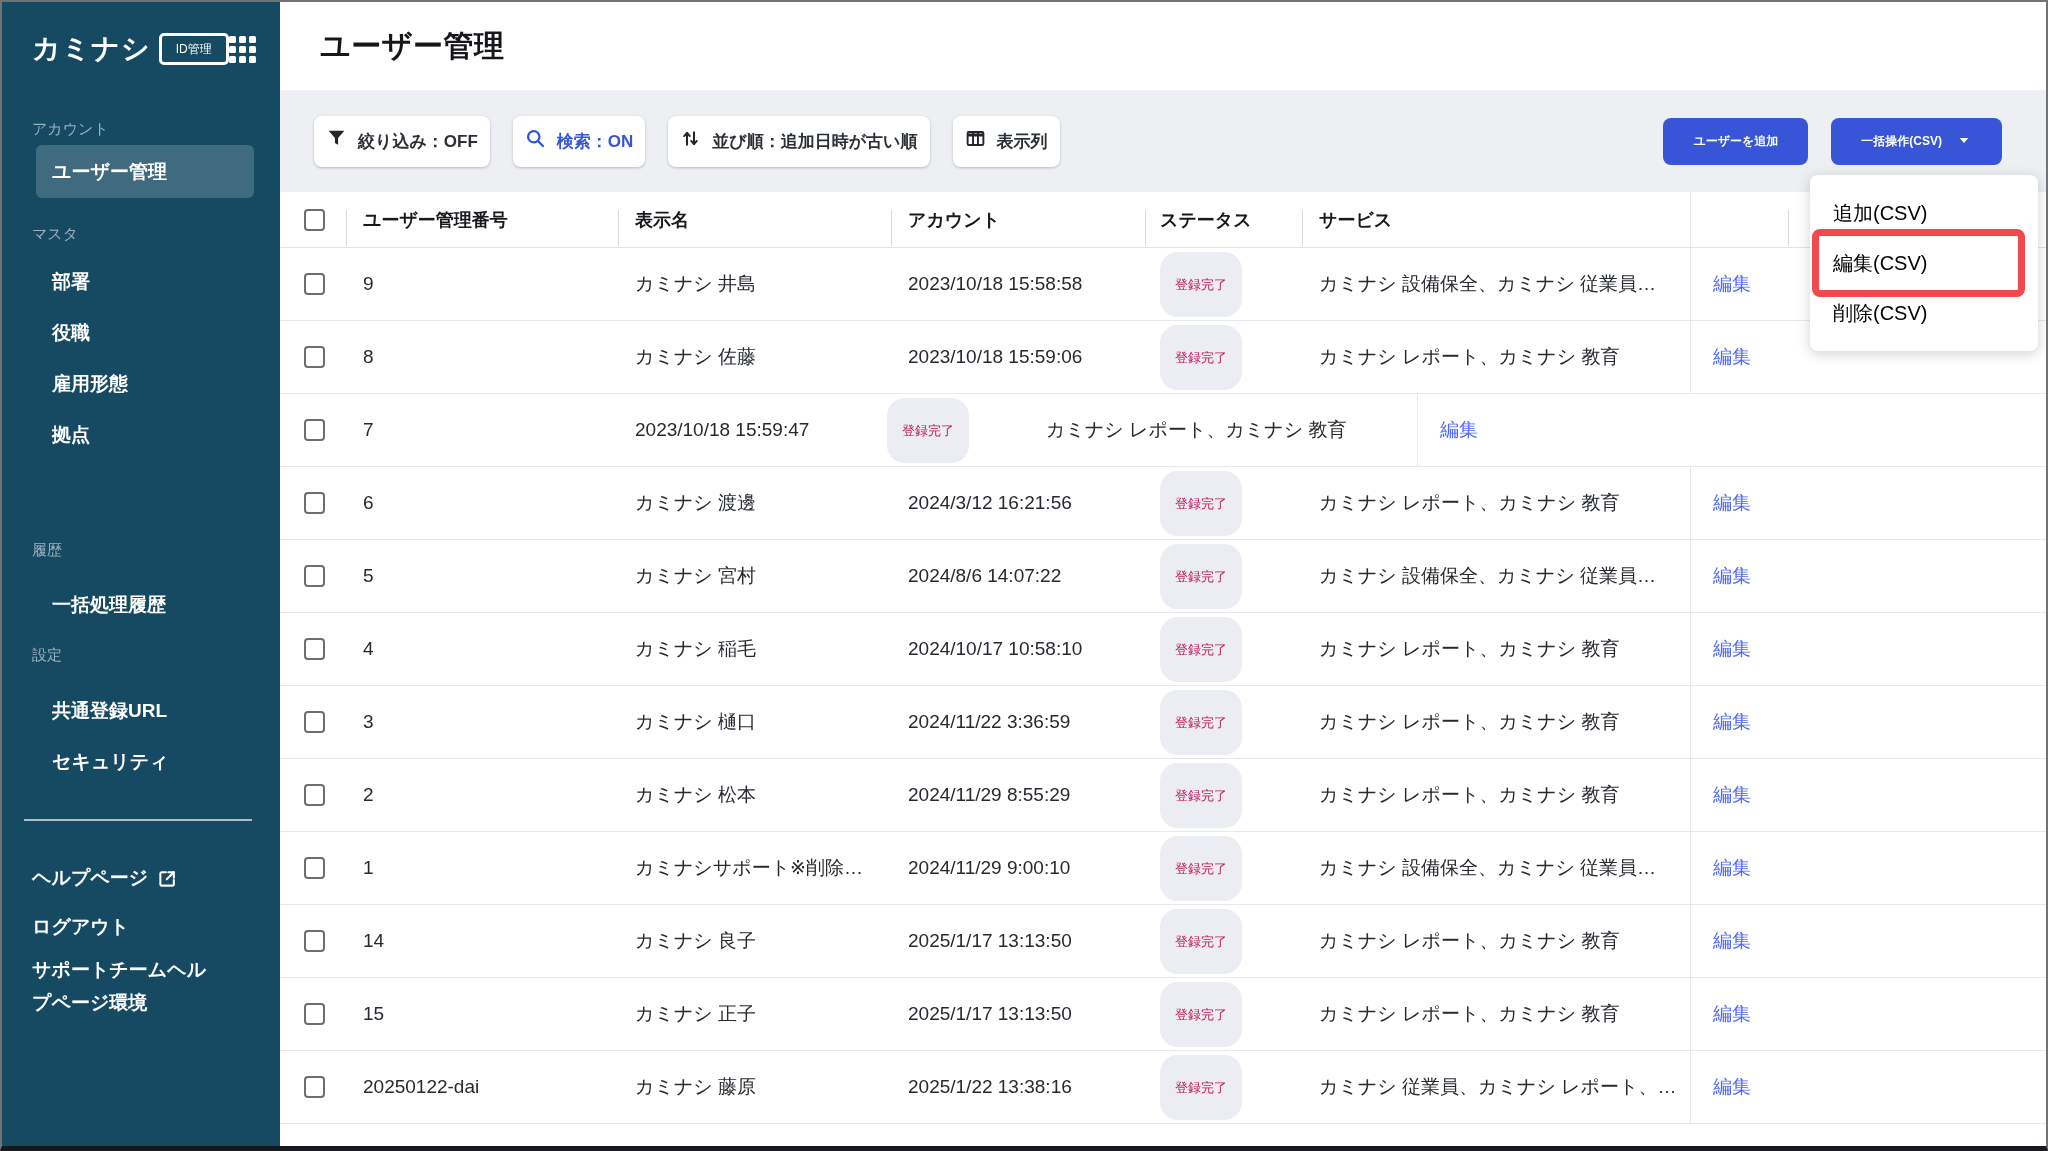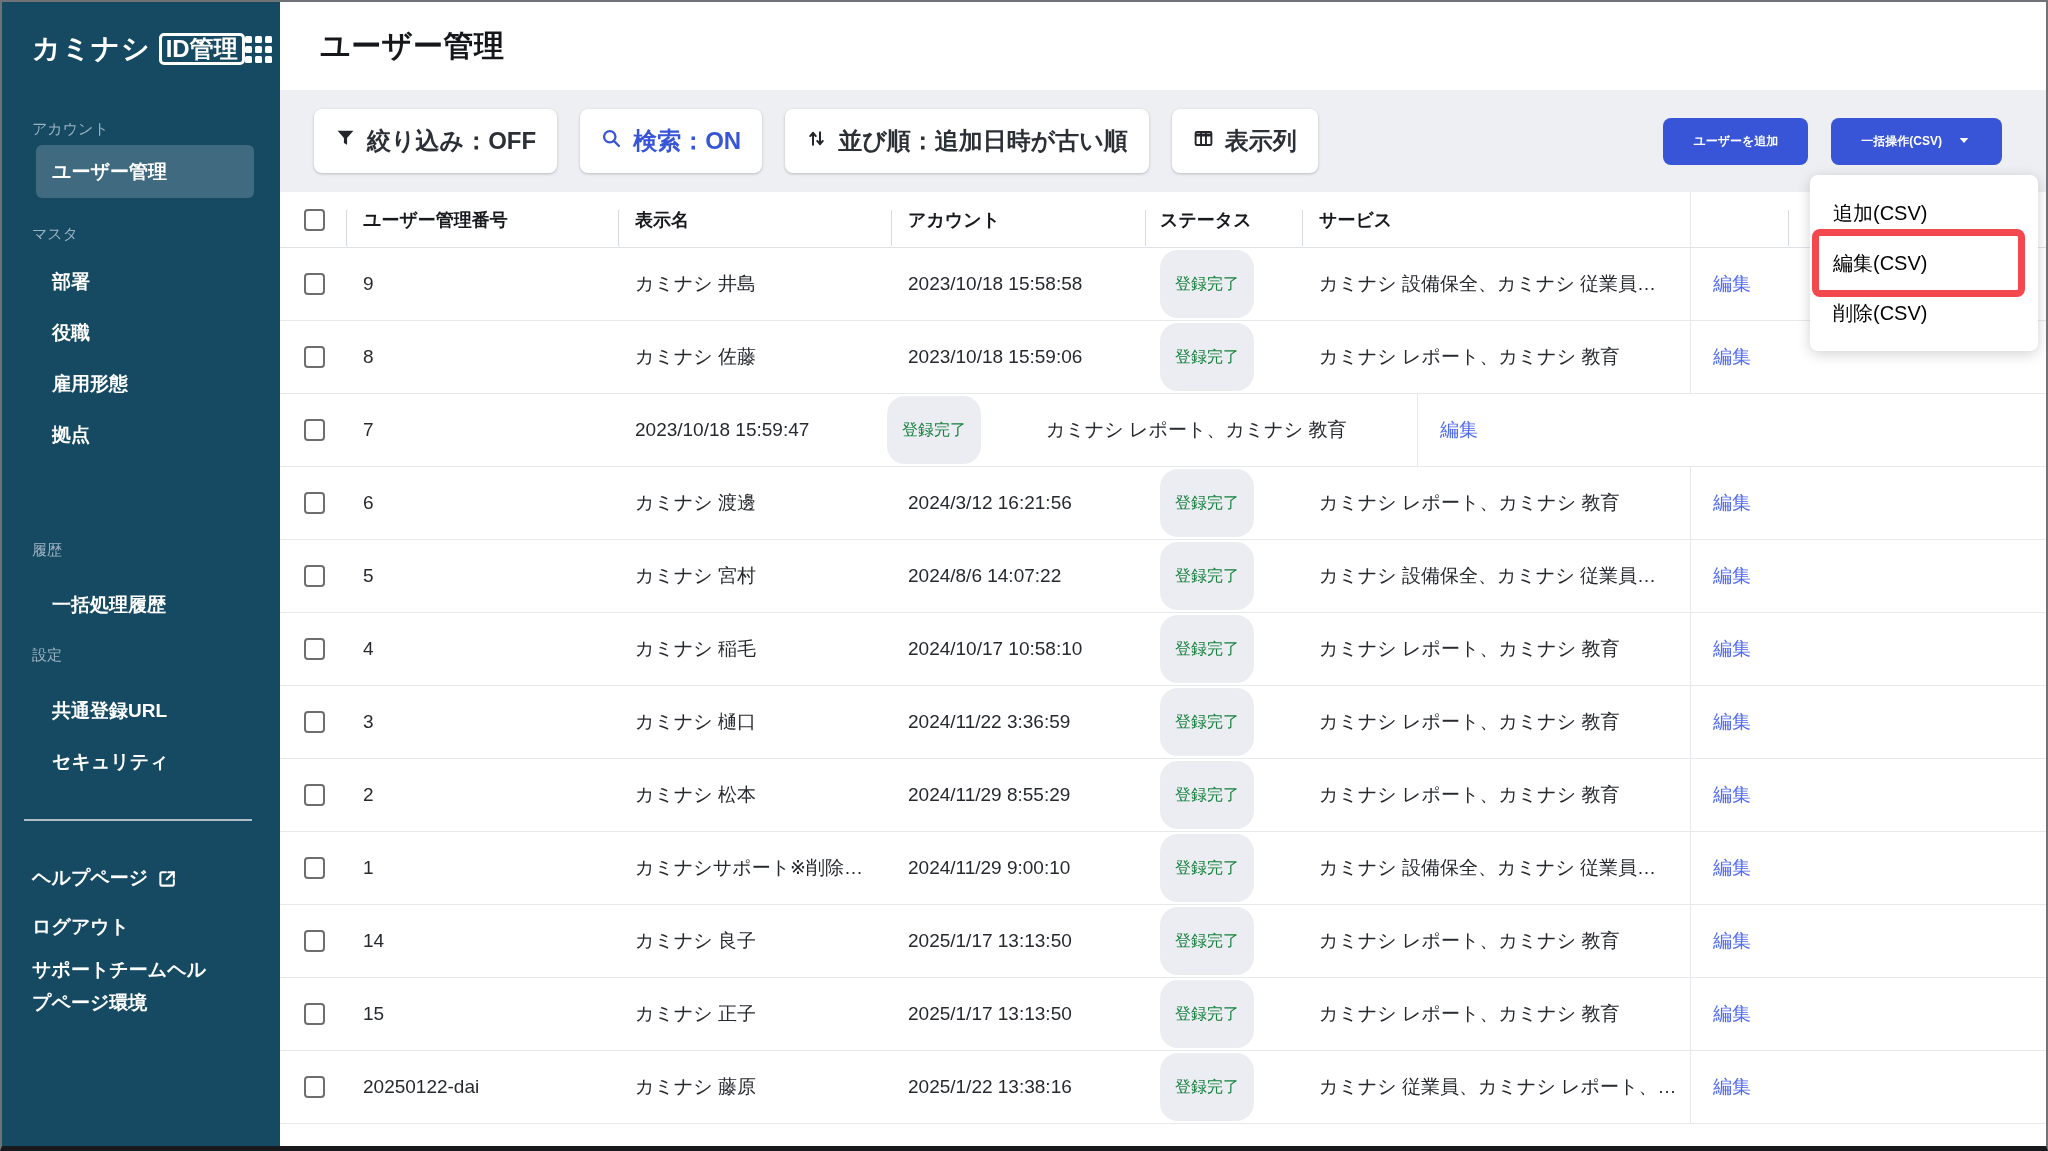--- a/index.html
+++ b/index.html
@@ -25,21 +25,21 @@
 
   
   .sidebar{
     width:278px;flex:0 0 278px;height:100%;background:var(--sidebar-bg);
     color:#fff;padding:0 26px 0 30px;position:relative;
   }
   .logo-row{display:flex;align-items:center;margin-top:28px;height:38px;}
   .logo-text{font-size:28px;font-weight:800;letter-spacing:1px;white-space:nowrap;}
   .logo-badge{
     margin-left:8px;border:3px solid #fff;border-radius:5px;
-    font-size:24px;font-weight:700;padding:1px 4px;line-height:24px;white-space:nowrap;
+    font-size:12px;font-weight:400;padding:1px 14px;line-height:24px;white-space:nowrap;
   }
   .grid-icon{margin-left:auto;display:grid;grid-template-columns:repeat(3,7px);grid-gap:3px;cursor:pointer;}
   .grid-icon span{width:7px;height:7px;background:#fff;border-radius:1.5px;display:block;}
   .sec-label{font-size:15px;color:var(--sidebar-muted);font-weight:400;height:22px;line-height:22px;}
   .nav-item{
     font-size:19px;font-weight:700;color:#fff;height:48px;line-height:48px;
     padding-left:20px;white-space:nowrap;cursor:pointer;border-radius:6px;
   }
   .nav-item.active{
     background:var(--sidebar-active);height:53px;line-height:53px;
@@ -64,23 +64,23 @@
 
   
   .main{flex:1;display:flex;flex-direction:column;min-width:0;background:#fff;}
   .title-bar{height:88px;background:#fff;display:flex;align-items:center;padding-left:40px;}
   .title-bar h1{font-size:30px;font-weight:800;color:#15171A;letter-spacing:0.5px;}
   .toolbar{
     height:102px;background:var(--band-gray);display:flex;align-items:center;
     padding:0 44px 0 34px;gap:23px;
   }
   .tbtn{
-    height:64px;background:#fff;border:none;border-radius:8px;
+    height:51px;background:#fff;border:none;border-radius:8px;
     box-shadow:0 1px 3px rgba(0,0,0,0.22);display:inline-flex;align-items:center;
-    gap:11px;padding:0 21px;font-size:24px;font-weight:600;color:#2B2F36;
+    gap:11px;padding:0 12px;font-size:17px;font-weight:600;color:#2B2F36;
     cursor:pointer;white-space:nowrap;font-family:inherit;
   }
   .tbtn.blue{color:var(--accent-blue);}
   .tbtn svg{flex:0 0 auto;}
   .spacer{flex:1;}
   .pbtn{
     height:47px;background:var(--accent-blue);color:#fff;border:none;border-radius:8px;
     display:inline-flex;align-items:center;gap:14px;padding:0 30px;
     font-size:12px;font-weight:700;cursor:pointer;white-space:nowrap;font-family:inherit;
   }
@@ -104,21 +104,21 @@
     content:"";position:absolute;right:0;top:18px;height:36px;width:1px;background:#D6DADE;
   }
   .thead .c-edit{border-left:1px solid var(--row-border);}
   .trow .cell{font-size:19px;color:var(--text-dark);}
   .c-name,.c-service{text-overflow:ellipsis;}
   .checkbox{
     width:21px;height:22px;border:2.5px solid #6E6E6E;border-radius:4px;background:#fff;
     display:inline-block;cursor:pointer;flex:0 0 auto;
   }
   .pill{
-    background:var(--pill-bg);color:#15803d;font-size:16px;border-radius:18px;
+    background:var(--pill-bg);color:#be185d;font-size:13px;border-radius:18px;
     padding:26px 15px;line-height:1;display:inline-block;
   }
   .edit-link{color:var(--link-blue);font-size:19px;text-decoration:none;cursor:pointer;}
 
   
   .dropdown{
     position:absolute;left:1808px;top:173px;width:228px;z-index:20;
     background:#fff;border-radius:8px;box-shadow:0 3px 14px rgba(0,0,0,0.18);
     padding:13px 0;
   }

